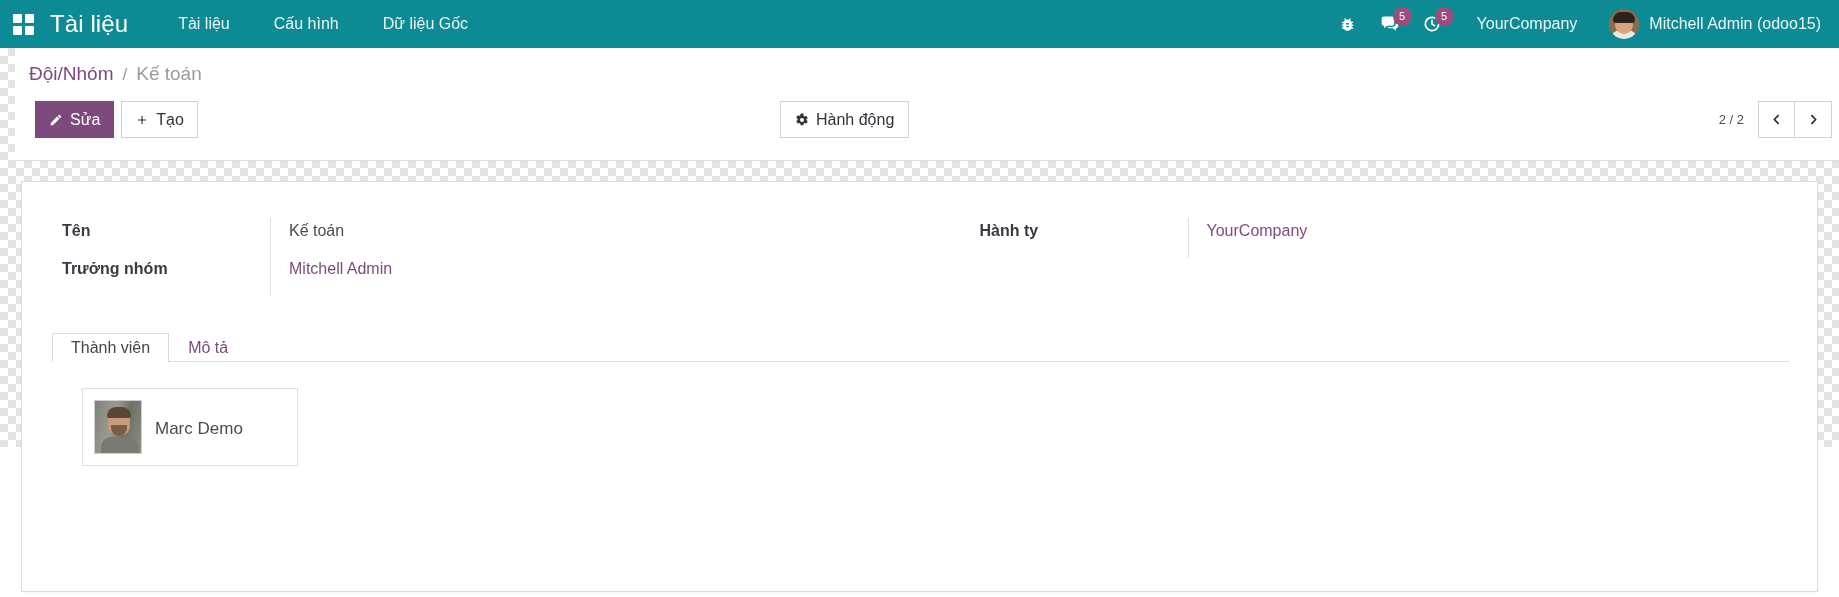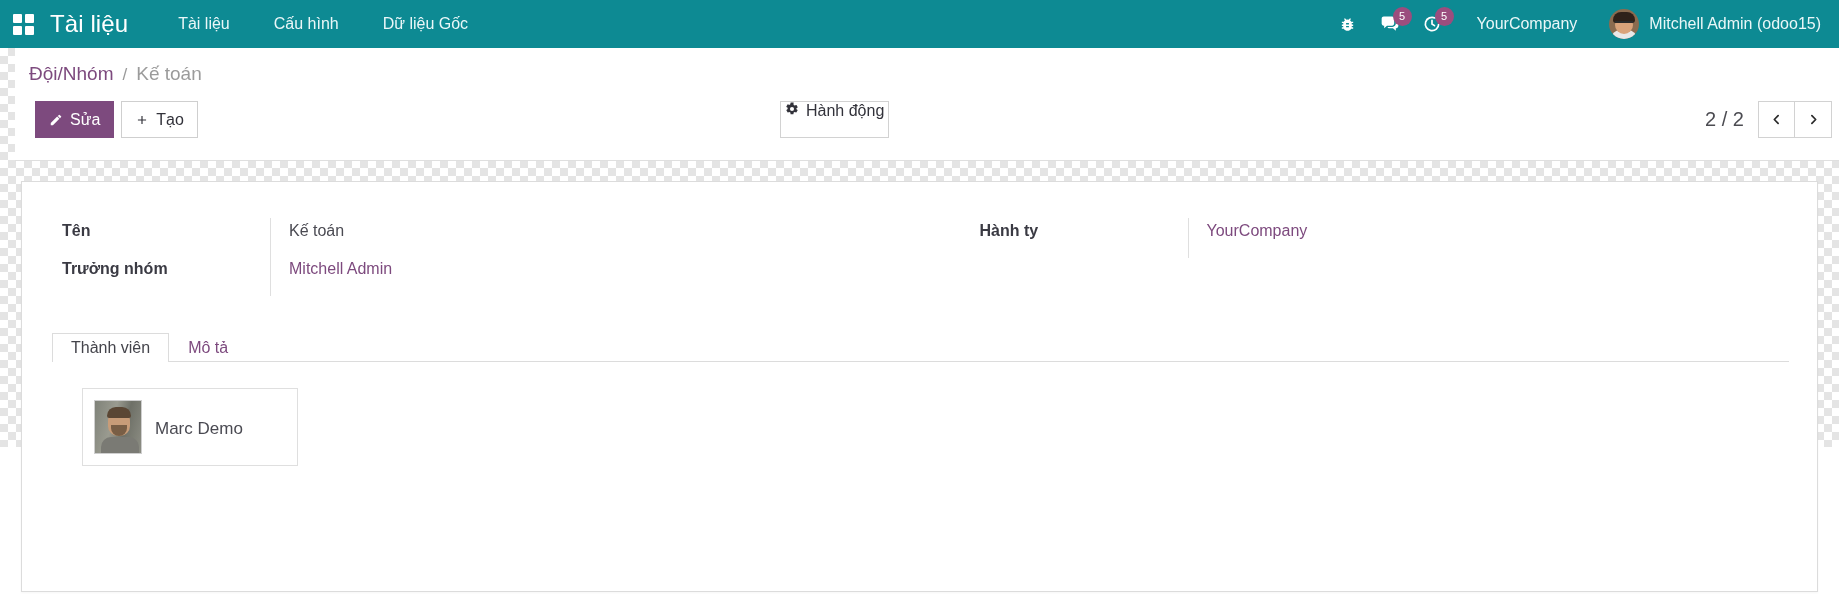--- a/index.html
+++ b/index.html
@@ -170,37 +170,37 @@
     color: #ffffff;
   }
   .btn + .btn { margin-left: 7px; }
 
   .action-btn-wrap {
     position: absolute;
     top: 53px; left: 765px;
   }
   .action-btn {
     height: 37px;
-    padding: 0 4px;
-    font-size: 16px;
-    display: inline-flex; align-items: flex-start; gap: 7px;
+    padding: 0 14px;
+    font-size: 16px;
+    display: inline-flex; align-items: center; gap: 7px;
     border: 1px solid #d2d2d2;
     background: #ffffff;
     color: #32323a;
     cursor: pointer;
     white-space: nowrap;
     font-family: "Liberation Sans", sans-serif;
   }
 
   .pager {
     position: absolute;
     top: 53px; right: 22px;
     display: flex; align-items: center; gap: 14px;
   }
-  .pager-value { font-size: 20px; color: #4c4c52; white-space: nowrap; }
+  .pager-value { font-size: 13px; color: #4c4c52; white-space: nowrap; }
   .pager-nav { display: flex; }
   .pager-btn {
     width: 37px; height: 37px;
     border: 1px solid #d2d2d2;
     background: #ffffff;
     display: flex; align-items: center; justify-content: center;
     cursor: pointer;
     color: #2b2b2b;
   }
   .pager-btn + .pager-btn { border-left: none; }

